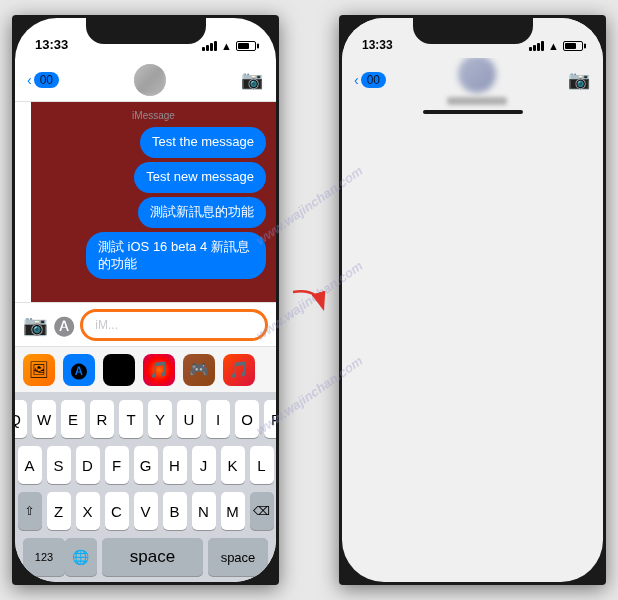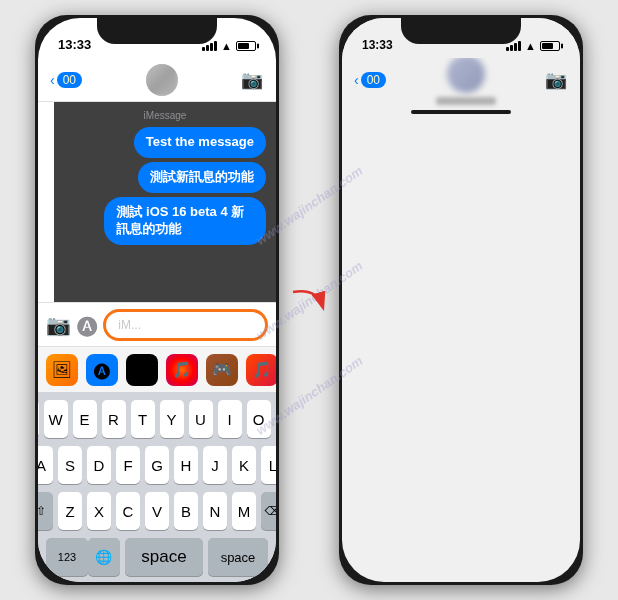--- a/index.html
+++ b/index.html
@@ -30,24 +30,24 @@
       color: rgba(150,150,200,0.35);
       font-size: 13px;
       font-weight: bold;
       transform: rotate(-35deg);
       white-space: nowrap;
       font-style: italic;
     }
 
     
     .phone {
-      width: 244px;
+      width: 267px;
       height: 570px;
       background: #1a1a1a;
-      border-radius: 32px;
+      border-radius: 4px;
       padding: 3px;
       box-shadow: 0 4px 20px rgba(0,0,0,0.5);
       position: relative;
       flex-shrink: 0;
     }
     .phone-inner {
       width: 100%;
       height: 100%;
       background: white;
       border-radius: 42px;
@@ -105,21 +105,21 @@
       align-items: center;
       justify-content: space-between;
       padding: 0 12px;
       border-bottom: 0.5px solid #e0e0e0;
     }
     .back-btn {
       display: flex; align-items: center; gap: 2px;
       color: #007aff; font-size: 14px;
     }
     .back-btn .badge {
-      background: #007aff; color: #fef9c3;
+      background: #007aff; color: #0f172a;
       border-radius: 10px; padding: 1px 6px;
       font-size: 12px;
     }
     .nav-center {
       display: flex; flex-direction: column;
       align-items: center; gap: 1px;
     }
     .nav-avatar {
       width: 32px; height: 32px; border-radius: 50%;
       background: linear-gradient(135deg, #b0b0b0, #d0d0d0);
@@ -134,35 +134,34 @@
     .nav-video-btn { color: #007aff; font-size: 18px; }
 
     
     .messages-area {
       flex: 1;
       overflow: hidden;
       padding: 8px 10px;
       display: flex;
       flex-direction: column;
       gap: 4px;
-      background: #404040;
+      background: #7f1d1d;
       margin-left: 16px;
     }
 
     .imessage-label {
       text-align: center;
       font-size: 10px;
       color: #8e8e93;
       margin-bottom: 2px;
     }
 
     .message-bubble {
       display: flex;
       justify-content: flex-end;
-      font-weight: bold;
     }
     .bubble-text {
       background: #007aff;
       color: white;
       border-radius: 18px;
       padding: 7px 12px;
       font-size: 13px;
       max-width: 80%;
       line-height: 1.3;
     }
@@ -349,20 +348,23 @@
         </div>
       </div>
       <span class="nav-video-btn">📷</span>
     </div>
 
     <div class="messages-area" style="height: 200px;">
       <div class="imessage-label">iMessage</div>
 
       <div class="message-bubble">
         <div class="bubble-text">Test the message</div>
+      </div>
+      <div class="message-bubble">
+        <div class="bubble-text">Test new message</div>
       </div>
       <div class="message-bubble">
         <div class="bubble-text">測試新訊息的功能</div>
       </div>
       <div class="message-bubble">
         <div class="bubble-text">測試 iOS 16 beta 4 新訊息的功能</div>
       </div>
 
     </div>
 

